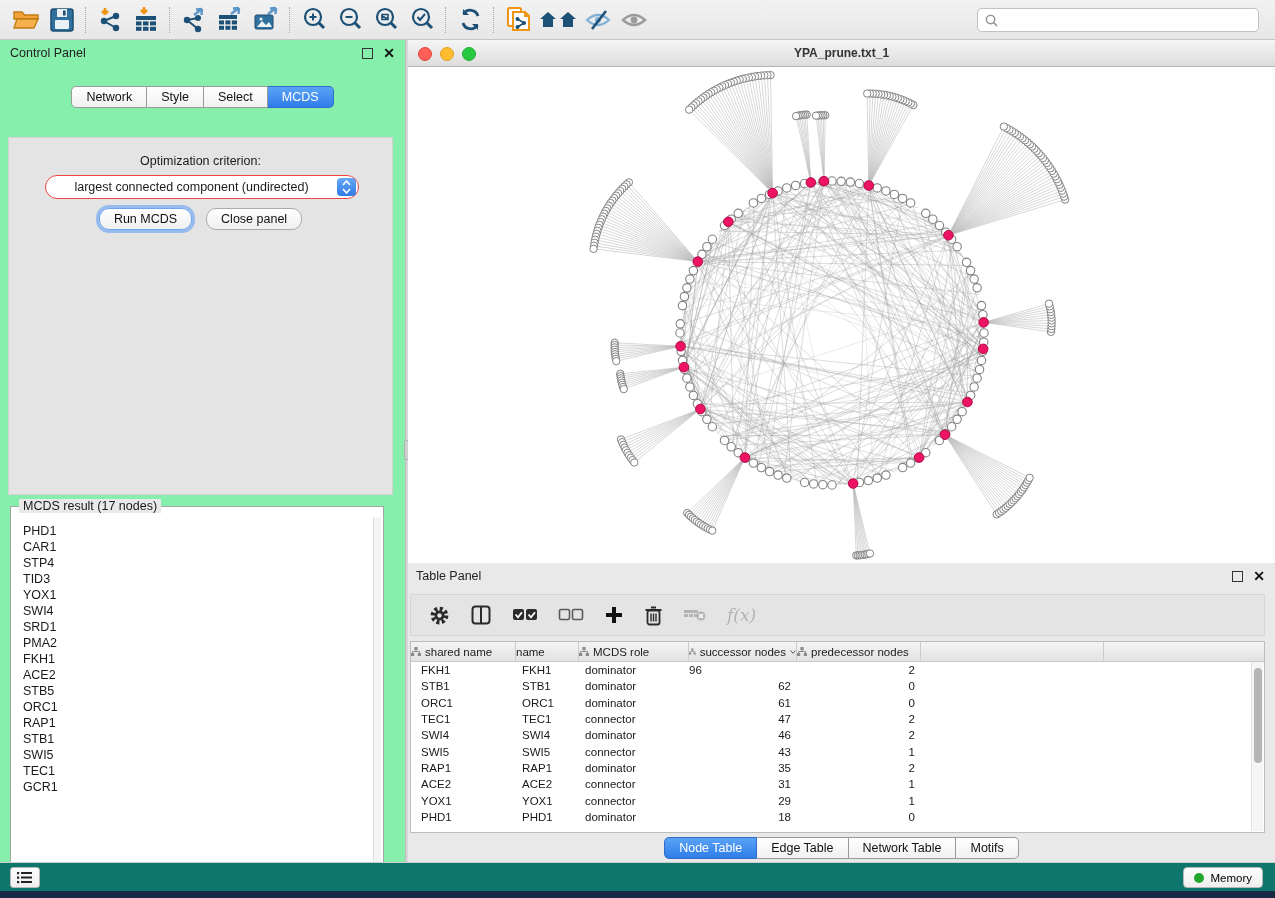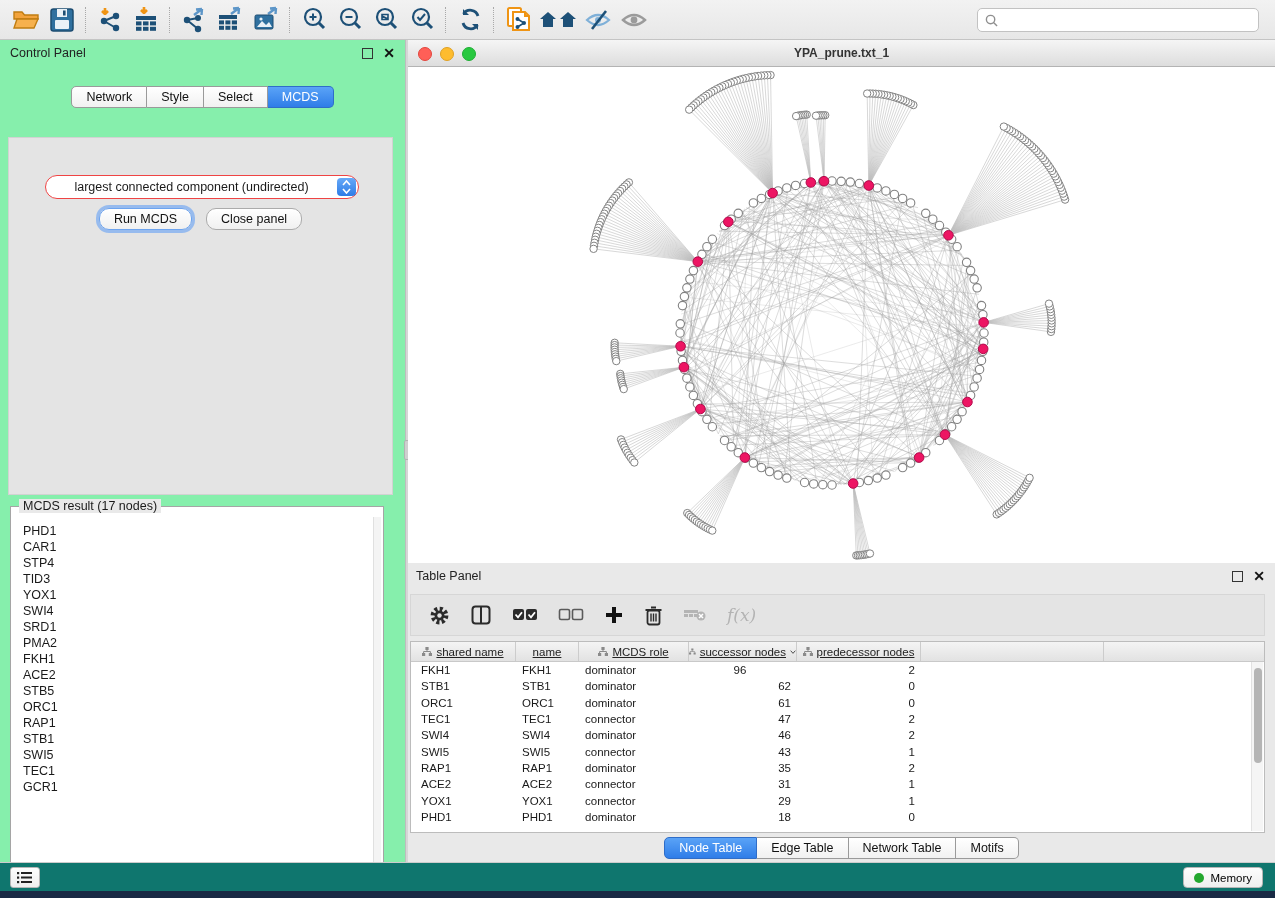--- a/index.html
+++ b/index.html
@@ -46,21 +46,21 @@
   .lights{position:absolute;left:10px;top:7px;display:flex;gap:8px;}
   .light{width:12px;height:12px;border-radius:50%;}
   .net-canvas{position:relative;width:867px;height:497px;background:#ffffff;overflow:hidden;}
   
   .table-panel{position:absolute;left:408px;top:563px;width:867px;height:299px;background:#e9e9e9;}
   .tbl-toolbar{position:absolute;left:2px;top:31px;width:855px;height:42px;background:#e4e4e4;border:1px solid #d6d6d6;display:flex;align-items:center;gap:20px;padding-left:18px;box-sizing:border-box;}
   .tt-btn{border:none;background:transparent;padding:0;display:flex;align-items:center;cursor:pointer;}
   .fx-label{font-family:"DejaVu Serif",serif;font-style:italic;font-size:17px;color:#b3b3b3;}
   .tbl-viewport{position:absolute;left:2px;top:78px;width:855px;height:192px;background:#fff;border:1px solid #bcbcbc;box-sizing:border-box;overflow:hidden;}
   .thead{display:flex;height:19px;background:linear-gradient(#f4f4f4,#e2e2e2);border-bottom:1px solid #c9c9c9;}
-  .th{display:flex;align-items:center;justify-content:center;gap:4px;font-size:11.5px;color:#222;border-right:1px solid #cccccc;box-sizing:border-box;position:relative;cursor:pointer;text-decoration:underline;}
+  .th{display:flex;align-items:center;justify-content:flex-start;gap:4px;font-size:11.5px;color:#222;border-right:1px solid #cccccc;box-sizing:border-box;position:relative;cursor:pointer;}
   .th .lbl{white-space:nowrap;}
   .tbody .tr{display:flex;height:16.3px;align-items:center;cursor:default;}
   .td{font-size:11.5px;box-sizing:border-box;white-space:nowrap;overflow:hidden;}
   .tscroll{position:absolute;right:1px;top:20px;width:11px;bottom:1px;background:#f5f5f5;border-left:1px solid #e2e2e2;}
   .tthumb{position:absolute;left:1.5px;top:6px;width:8px;height:95px;background:#b5b5b5;border-radius:4px;}
   .tbl-tabs{position:absolute;left:0;top:274px;width:100%;display:flex;justify-content:center;}
   
   .statusbar{position:absolute;left:0;top:862px;width:1275px;height:29px;background:#0f766e;border-top:1px solid #cccccc;}
   .list-btn{position:absolute;left:10px;top:4px;width:30px;height:21px;background:linear-gradient(#fdfdfd,#efefef);border:1px solid #b6b6b6;border-radius:3px;display:flex;align-items:center;justify-content:center;cursor:pointer;}
   .memory-btn{position:absolute;right:12px;top:4px;height:21px;background:linear-gradient(#fdfdfd,#efefef);border:1px solid #b6b6b6;border-radius:4px;display:flex;align-items:center;gap:6px;padding:0 10px;font-size:11.5px;cursor:pointer;}
@@ -228,20 +228,21 @@
       <span class="mini-float"></span>
       <span class="mini-close">✕</span>
     </div>
     <div class="seg-tabs">
         <button class="seg">Network</button>
         <button class="seg">Style</button>
         <button class="seg">Select</button>
         <button class="seg active">MCDS</button>
       </div>
     <div class="mcds-box">
+      <div class="opt-label">Optimization criterion:</div>
       <div class="dropdown">
         <span class="dd-text">largest connected component (undirected)</span>
         <span class="dd-stepper">
           <svg width="9" height="6" viewBox="0 0 9 6">
               <path d="M1 5 L4.5 1 L8 5" fill="none" stroke="#fff" stroke-width="1.6"></path>
             </svg>
           <svg width="9" height="6" viewBox="0 0 9 6">
               <path d="M1 1 L4.5 5 L8 1" fill="none" stroke="#fff" stroke-width="1.6"></path>
             </svg>
         </span>
@@ -1234,21 +1235,21 @@
             </svg>
             <span class="lbl">predecessor nodes</span>
           </div>
           <div class="th" style="width: 183px; border-right: 1px solid rgb(204, 204, 204);"></div>
         </div>
       <div class="tbody">
           <div class="tr">
             <div class="td" style="width: 105px; padding-left: 10px;">FKH1</div>
             <div class="td" style="width: 63px; padding-left: 6px;">FKH1</div>
             <div class="td" style="width: 110px; padding-left: 6px;">dominator</div>
-            <div class="td" style="width: 108px; text-align: center; padding-right: 6px;">96</div>
+            <div class="td" style="width: 108px; text-align: left; padding-right: 6px;">96</div>
             <div class="td" style="width: 124px; text-align: right; padding-right: 6px;">2</div>
           </div>
           <div class="tr">
             <div class="td" style="width: 105px; padding-left: 10px;">STB1</div>
             <div class="td" style="width: 63px; padding-left: 6px;">STB1</div>
             <div class="td" style="width: 110px; padding-left: 6px;">dominator</div>
             <div class="td" style="width: 108px; text-align: right; padding-right: 6px;">62</div>
             <div class="td" style="width: 124px; text-align: right; padding-right: 6px;">0</div>
           </div>
           <div class="tr">

